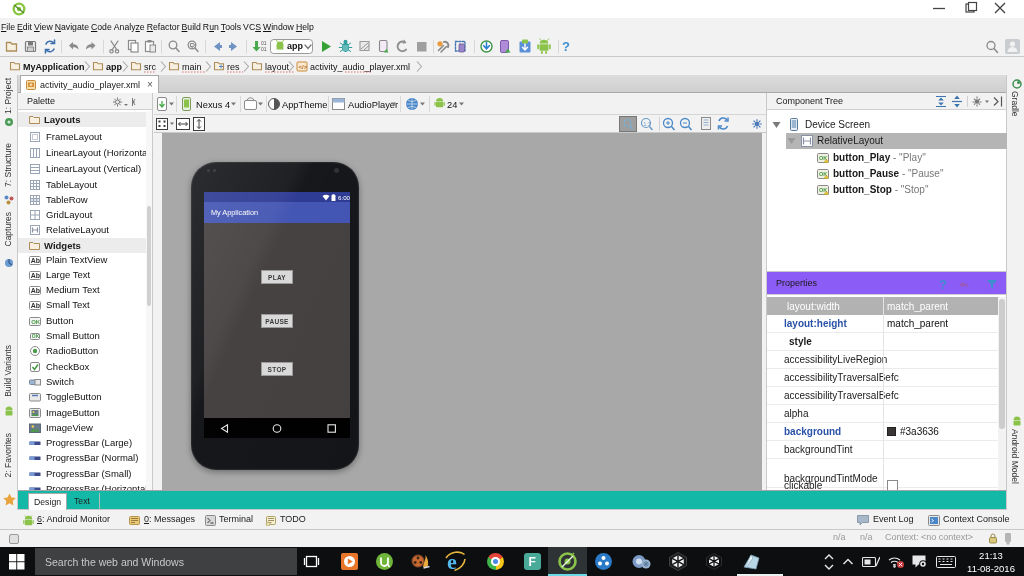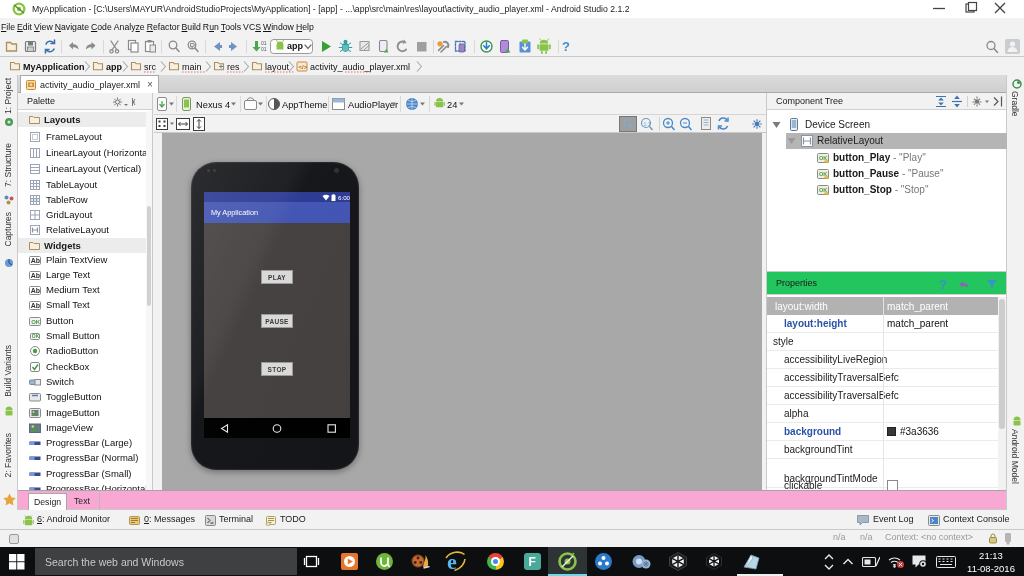--- a/index.html
+++ b/index.html
@@ -40,42 +40,41 @@
 #phone { position:absolute; left:29px; top:29px; width:168px; height:308px; background:#141518; border-radius:25px; box-shadow:inset 0 0 2px rgba(255,255,255,.28), 0 2px 6px rgba(0,0,0,.35); }
 #screen { position:absolute; left:13px; top:30px; width:146px; height:246px; }
 #sbar { position:absolute; left:0; top:0; width:146px; height:10px; background:#2d3a93; }
 #abar { position:absolute; left:0; top:10px; width:146px; height:21px; background:#4254b2; color:#fff; font-size:7.3px; display:flex; align-items:center; padding-left:7px; }
 #content { position:absolute; left:0; top:31px; width:146px; height:196px; background:#454040; }
 #navbar { position:absolute; left:0; top:226px; width:146px; height:20px; background:#000; }
 .pbtn { position:absolute; left:70px; width:32px; height:14px; background:#d9d9d9; border:1px solid #9a9a9a; color:#3a3a3a; font-size:6.5px; font-weight:bold; letter-spacing:0.3px; display:flex; align-items:center; justify-content:center; }
 
 #rpanel { left:766px; top:93px; width:240px; height:397px; background:#fff; border-left:1px solid #c9c9c9; }
 #cthead { position:absolute; left:0; top:0; width:239px; height:17px; background:#f2f2f2; border-bottom:1px solid #d0d0d0; }
-#prophead { position:absolute; left:0; top:178px; width:239px; height:24px; background:#22c55e; border-top:1px solid #c9c9c9; border-bottom:1px solid #d0d0d0; }
+#prophead { position:absolute; left:0; top:178px; width:239px; height:24px; background:#8b5cf6; border-top:1px solid #c9c9c9; border-bottom:1px solid #d0d0d0; }
 .trow { position:absolute; font-size:10px; white-space:nowrap; }
 .prow { position:absolute; left:0; width:232px; height:18px; border-bottom:1px solid #ebebeb; font-size:10px; display:flex; align-items:center; }
 
-#dtrow { left:18px; top:490px; width:988px; height:20px; background:#f9a8d4; border-top:1px solid #a5a5a5; border-bottom:1px solid #c9c9c9; }
+#dtrow { left:18px; top:490px; width:988px; height:20px; background:#14b8a6; border-top:1px solid #a5a5a5; border-bottom:1px solid #c9c9c9; }
 #statusrow { left:0; top:510px; width:1024px; height:20px; background:#f2f2f2; border-bottom:1px solid #c9c9c9; }
 #gradlerow { left:0; top:530px; width:1024px; height:17px; background:#f2f2f2; }
 
 #taskbar { left:0; top:547px; width:1024px; height:29px; background:#0c0e10; }
 #searchbox { position:absolute; left:35px; top:1px; width:262px; height:27px; background:#3e4042; color:#c9c9c9; font-size:10.5px; display:flex; align-items:center; padding-left:10px; }
 </style>
 </head>
 <body>
 <div id="app">
   <div class="abs" id="titlebar">
     <svg class="abs" style="left:12px;top:2px;" width="14" height="14" viewBox="0 0 14 14">
         <circle cx="7" cy="7" r="6.5" fill="#89c540"></circle>
         <circle cx="7" cy="7" r="4.2" fill="#fff"></circle>
         <circle cx="7" cy="7" r="2.2" fill="#89c540"></circle>
         <path d="M2 3 L12 11" stroke="#4a8a2a" stroke-width="1.2"></path>
       </svg>
-    <div class="abs" id="titletext">MyApplication - [C:\Users\MAYUR\AndroidStudioProjects\MyApplication] - [app] - ...\app\src\main\res\layout\activity_audio_player.xml - Android Studio 2.1.2</div>
     <svg class="abs" style="left:929px;top:0;" width="90" height="16" viewBox="0 0 90 16">
         <path d="M4 8.5 H16" stroke="#444" stroke-width="1.3"></path>
         <rect x="37" y="4" width="8" height="8" fill="none" stroke="#444" stroke-width="1.2"></rect>
         <rect x="39.5" y="2.5" width="8" height="8" fill="#fff" stroke="#444" stroke-width="1.2"></rect>
         <path d="M66 3 L76 13 M76 3 L66 13" stroke="#444" stroke-width="1.4"></path>
       </svg>
   </div>
   <div class="abs row" id="menubar">
     <span class="m"><u>F</u>ile</span>
       <span class="m"><u>E</u>dit</span>
@@ -578,29 +577,29 @@
     <div id="prophead">
         <span style="position:absolute;left:9px;top:6px;">Properties</span>
       <svg style="position:absolute;left:172px;top:5px;" width="62" height="14" viewBox="0 0 62 14">
         <text x="0" y="12" font-size="13" font-weight="bold" fill="#3e8ed0">?</text>
         <path d="M24 4.5 l-3.5 3 l3.5 3 v-2 c3 0 4.5 1 5.5 2.5 c0 -3 -2 -4.8 -5.5 -4.8 z" fill="#9a5ab5"></path>
         <path d="M48 3 h10 l-4 4.5 v4.5 l-2 -1.5 v-3 z" fill="#3e8ed0"></path>
       </svg>
     </div>
     <div id="proptable" class="abs" style="left:0;top:204px;width:239px;height:195px;overflow:hidden;">
       <div class="prow" style="top:0px;background:#b2b2b2;color:#fff;border-bottom:none;">
-          <span style="margin-left:8px;">layout:width</span>
+          <span style="margin-left:20px;">layout:width</span>
           <span style="position:absolute;left:120px;">match_parent</span>
         </div>
       <div class="prow" style="top:18px;">
           <span style="margin-left:17px;font-weight:bold;color:#2a52a8;">layout:height</span>
           <span style="position:absolute;left:120px;color:#111;">match_parent</span>
         </div>
       <div class="prow" style="top:36px;">
-          <span style="margin-left:6px;font-weight:normal;text-align:center;">style</span>
+          <span style="margin-left:22px;font-weight:bold;text-align:center;">style</span>
         </div>
       <div class="prow" style="top:54px;">
           <span style="margin-left:17px;text-align:right;">accessibilityLiveRegion</span>
         </div>
       <div class="prow" style="top:72px;">
           <span style="margin-left:17px;">accessibilityTraversalBefc</span>
         </div>
       <div class="prow" style="top:90px;">
           <span style="margin-left:17px;">accessibilityTraversalBefc</span>
         </div>

